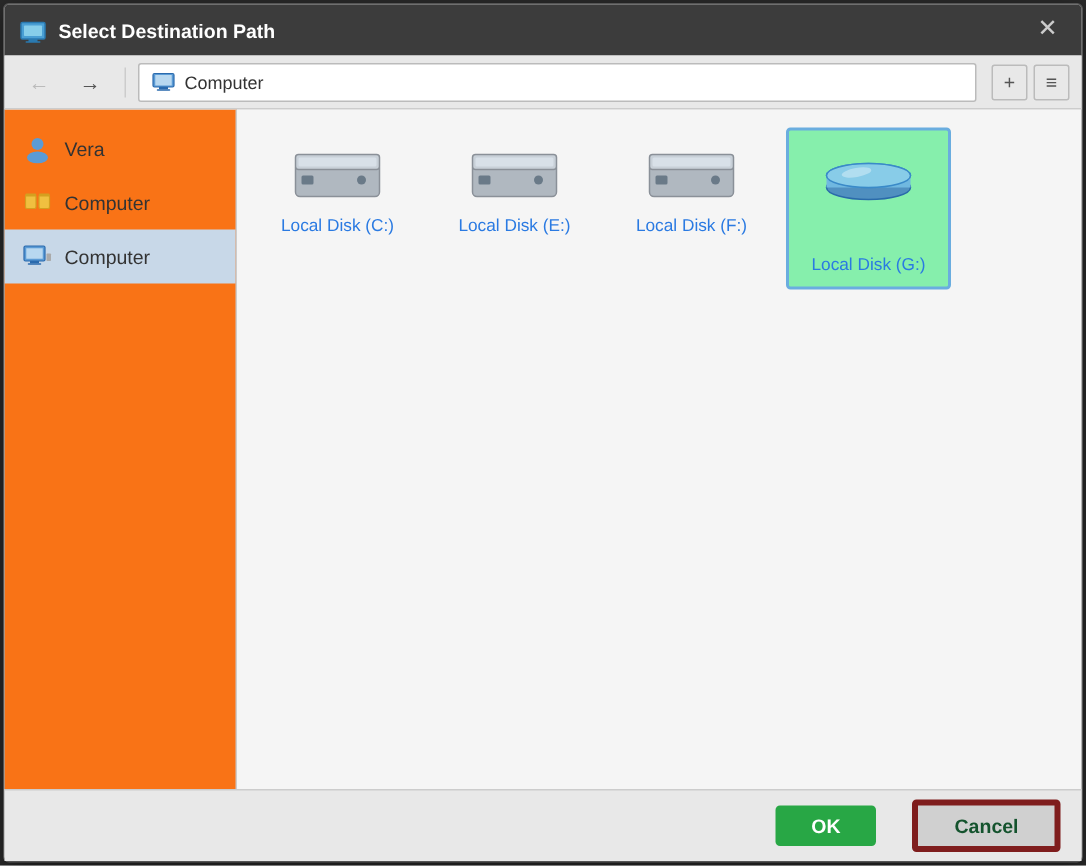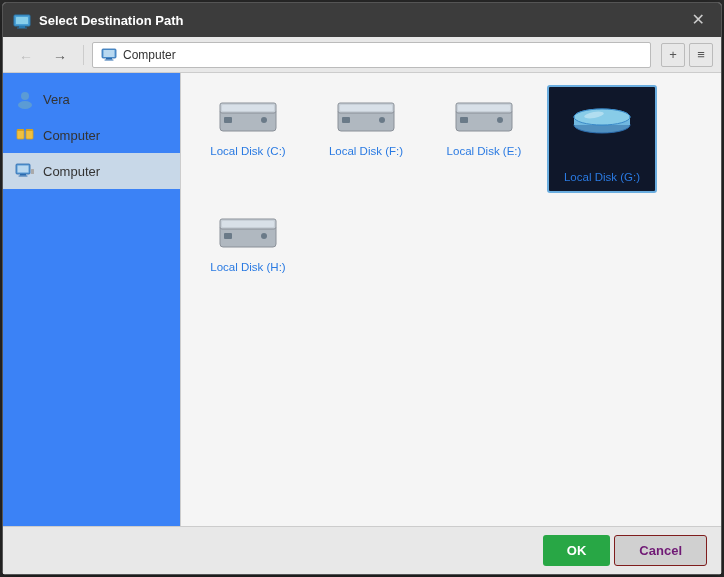--- a/index.html
+++ b/index.html
@@ -119,22 +119,22 @@
       font-size: 13px;
       color: #555;
     }
 
     .main-content {
       display: flex;
       flex: 1;
       overflow: hidden;
     }
     .sidebar {
-      width: 178px;
-      background: #3b82f6;
+      width: 155px;
+      background: #f97316;
       border-right: 1px solid #ccc;
       padding: 8px 0;
       flex-shrink: 0;
     }
     .sidebar-item {
       display: flex;
       align-items: center;
       padding: 8px 12px;
       cursor: pointer;
       gap: 8px;
@@ -162,59 +162,60 @@
       width: 110px;
       padding: 8px;
       display: flex;
       flex-direction: column;
       align-items: center;
       cursor: pointer;
       border-radius: 3px;
       border: 2px solid transparent;
       gap: 6px;
     }
-    .file-item.selected { background: #0f172a; border-color: #6aaddf; gap: 32px; }
+    .file-item.selected { background: #86efac; border-color: #6aaddf; gap: 32px; }
     .file-item-label {
       font-size: 11.5px;
       color: #2a7ae2;
       text-align: left;
       word-break: break-word;
     }
     .disk-icon {
       width: 64px;
       height: 44px;
       flex-shrink: 0;
     }
 
     .footer {
       background: #e8e8e8;
       border-top: 1px solid #ccc;
       display: flex;
       justify-content: flex-end;
+      align-items: center;
       padding: 8px 14px;
       height: 48px;
       flex-shrink: 0;
-      gap: 4px;
+      gap: 24px;
     }
     .btn {
       padding: 6px 24px;
       border-radius: 3px;
       border: none;
       font-size: 13px;
       cursor: pointer;
       font-weight: 600;
     }
     .btn-ok {
       background: #28a745;
       color: #fff;
     }
     .btn-cancel {
       background: #d0d0d0;
-      color: #701a75;
-      border: 1px solid #7f1d1d;
+      color: #14532d;
+      border: 4px solid #7f1d1d;
     }
 
     
     
   </style>
 </head>
 <body>
 
 <div class="dialog">
 
@@ -298,57 +299,47 @@
       </div>
 
       <div class="file-item">
         <svg class="disk-icon" viewBox="0 0 64 44">
           <rect x="4" y="14" width="56" height="22" rx="3" fill="#b0b8c0" stroke="#8a9098" stroke-width="1"></rect>
           <rect x="4" y="8" width="56" height="10" rx="2" fill="#c8d0d8" stroke="#8a9098" stroke-width="1"></rect>
           <rect x="6" y="10" width="52" height="6" rx="1" fill="#d8e0e8"></rect>
           <rect x="8" y="22" width="8" height="6" rx="1" fill="#6a7a88"></rect>
           <circle cx="48" cy="25" r="3" fill="#6a7a88"></circle>
         </svg>
-        <span class="file-item-label">Local Disk (F:)</span>
+        <span class="file-item-label">Local Disk (E:)</span>
       </div>
 
       <div class="file-item">
         <svg class="disk-icon" viewBox="0 0 64 44">
           <rect x="4" y="14" width="56" height="22" rx="3" fill="#b0b8c0" stroke="#8a9098" stroke-width="1"></rect>
           <rect x="4" y="8" width="56" height="10" rx="2" fill="#c8d0d8" stroke="#8a9098" stroke-width="1"></rect>
           <rect x="6" y="10" width="52" height="6" rx="1" fill="#d8e0e8"></rect>
           <rect x="8" y="22" width="8" height="6" rx="1" fill="#6a7a88"></rect>
           <circle cx="48" cy="25" r="3" fill="#6a7a88"></circle>
         </svg>
-        <span class="file-item-label">Local Disk (E:)</span>
+        <span class="file-item-label">Local Disk (F:)</span>
       </div>
 
       <div class="file-item selected">
         <svg class="disk-icon" viewBox="0 0 64 44">
 
           <ellipse cx="32" cy="30" rx="28" ry="8" fill="#5090c0" stroke="#2a6aaa" stroke-width="1"></ellipse>
           <ellipse cx="32" cy="22" rx="28" ry="8" fill="#70b8e0" stroke="#3a8ac8" stroke-width="1"></ellipse>
           <rect x="4" y="22" width="56" height="8" fill="#70b8e0"></rect>
           <ellipse cx="32" cy="22" rx="28" ry="8" fill="#88cce8" stroke="#3a8ac8" stroke-width="1"></ellipse>
 
           <ellipse cx="24" cy="20" rx="10" ry="3" fill="rgba(255,255,255,0.35)" transform="rotate(-10 24 20)"></ellipse>
         </svg>
         <span class="file-item-label">Local Disk (G:)</span>
       </div>
 
-      <div class="file-item">
-        <svg class="disk-icon" viewBox="0 0 64 44">
-          <rect x="4" y="14" width="56" height="22" rx="3" fill="#b0b8c0" stroke="#8a9098" stroke-width="1"></rect>
-          <rect x="4" y="8" width="56" height="10" rx="2" fill="#c8d0d8" stroke="#8a9098" stroke-width="1"></rect>
-          <rect x="6" y="10" width="52" height="6" rx="1" fill="#d8e0e8"></rect>
-          <rect x="8" y="22" width="8" height="6" rx="1" fill="#6a7a88"></rect>
-          <circle cx="48" cy="25" r="3" fill="#6a7a88"></circle>
-        </svg>
-        <span class="file-item-label">Local Disk (H:)</span>
-      </div>
     </div>
   </div>
 
   <div class="footer">
     <button class="btn btn-ok">OK</button>
     <button class="btn btn-cancel">Cancel</button>
   </div>
 </div>
 
 </body></html>

